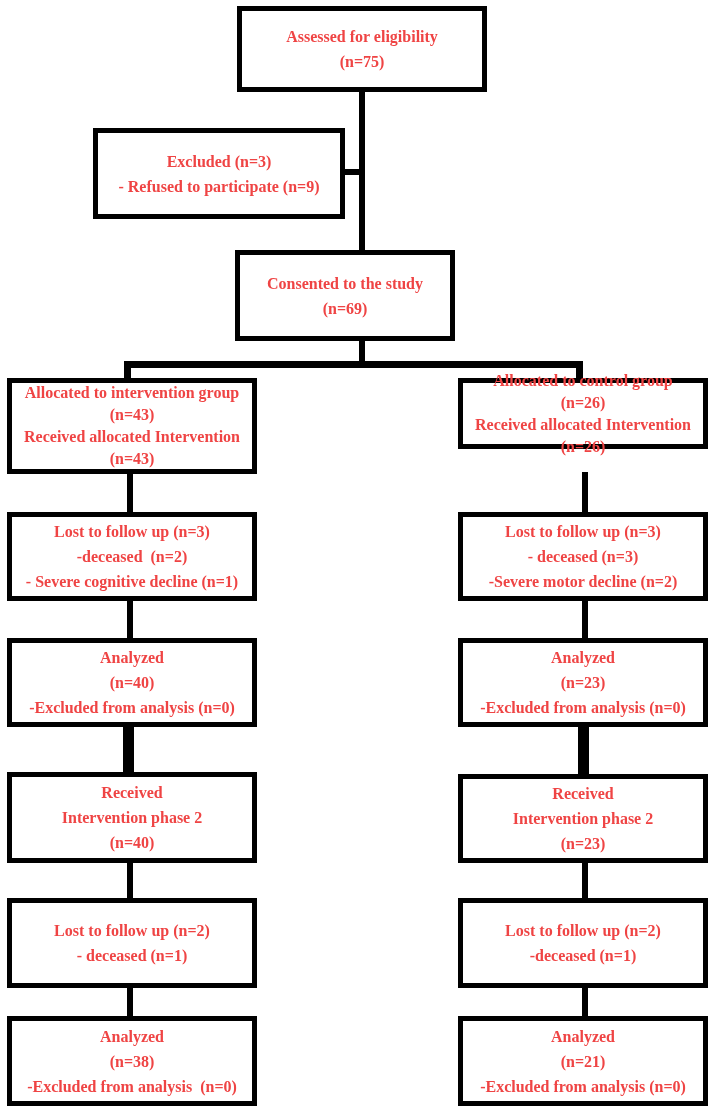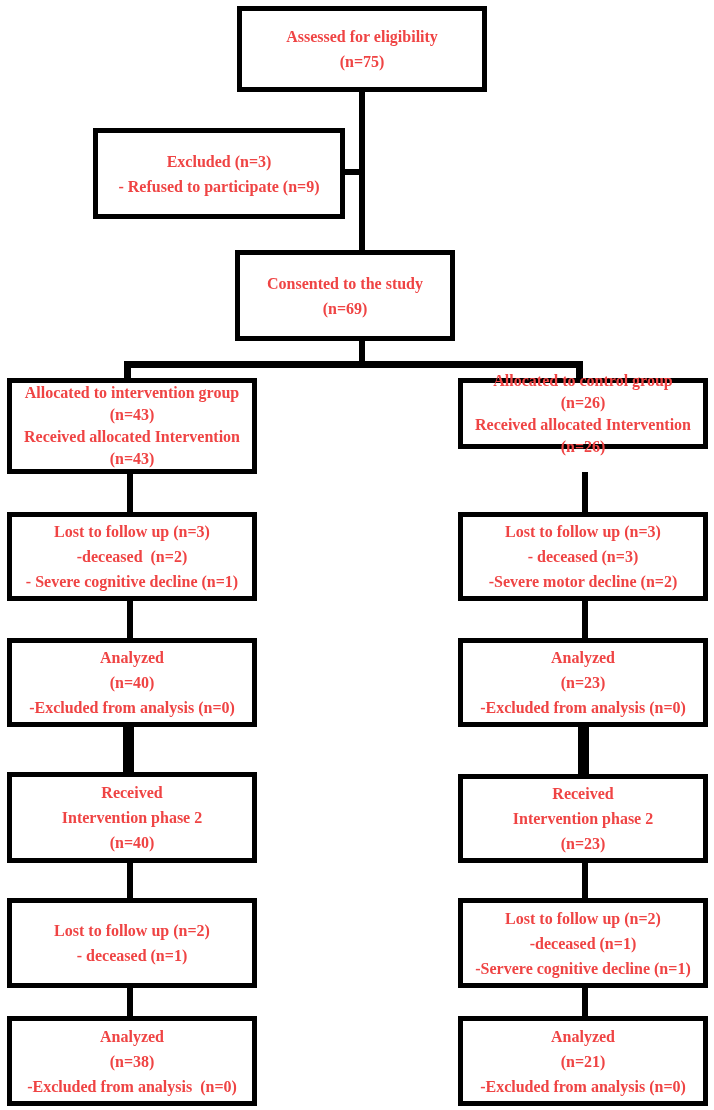--- a/index.html
+++ b/index.html
@@ -120,21 +120,20 @@
   </div>
 
   <div class="box" style="left:7px; top:898px; width:250px; height:90px;">
     <div class="bline">Lost to follow up (n=2)</div>
     <div class="bline">- deceased (n=1)</div>
   </div>
 
   <div class="box" style="left:458px; top:898px; width:250px; height:90px;">
     <div class="bline">Lost to follow up (n=2)</div>
     <div class="bline">-deceased (n=1)</div>
-    <div class="bline">-Servere cognitive decline (n=1)</div>
   </div>
 
   <div class="box" style="left:7px; top:1016px; width:250px; height:90px;">
     <div class="bline">Analyzed</div>
     <div class="bline">(n=38)</div>
     <div class="bline">-Excluded from analysis&nbsp; (n=0)</div>
   </div>
 
   <div class="box" style="left:458px; top:1016px; width:250px; height:90px;">
     <div class="bline">Analyzed</div>

